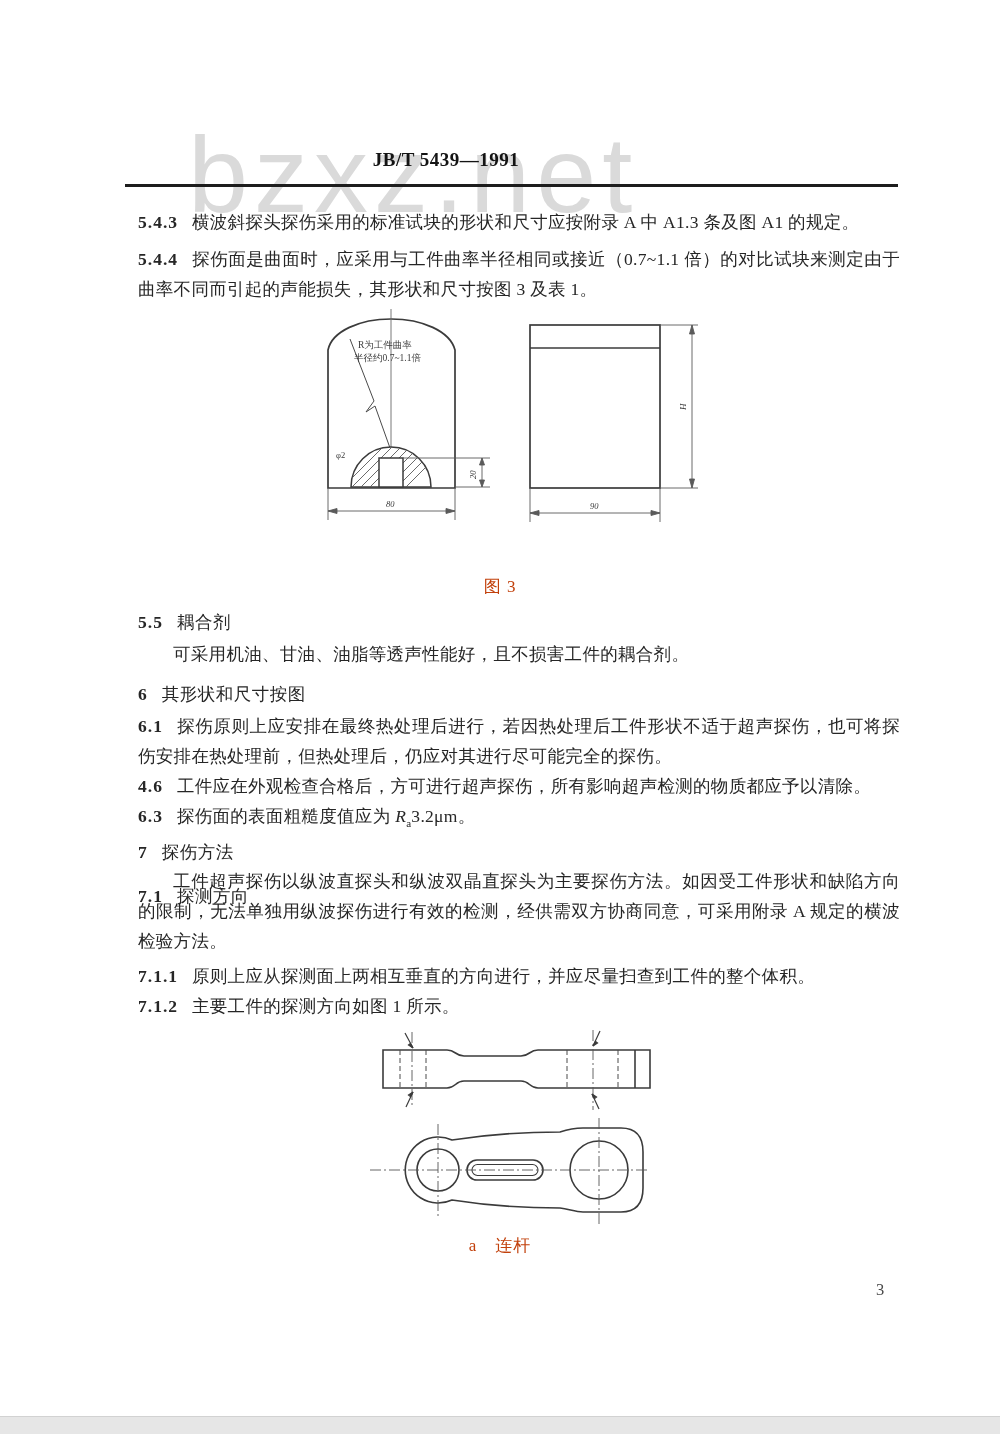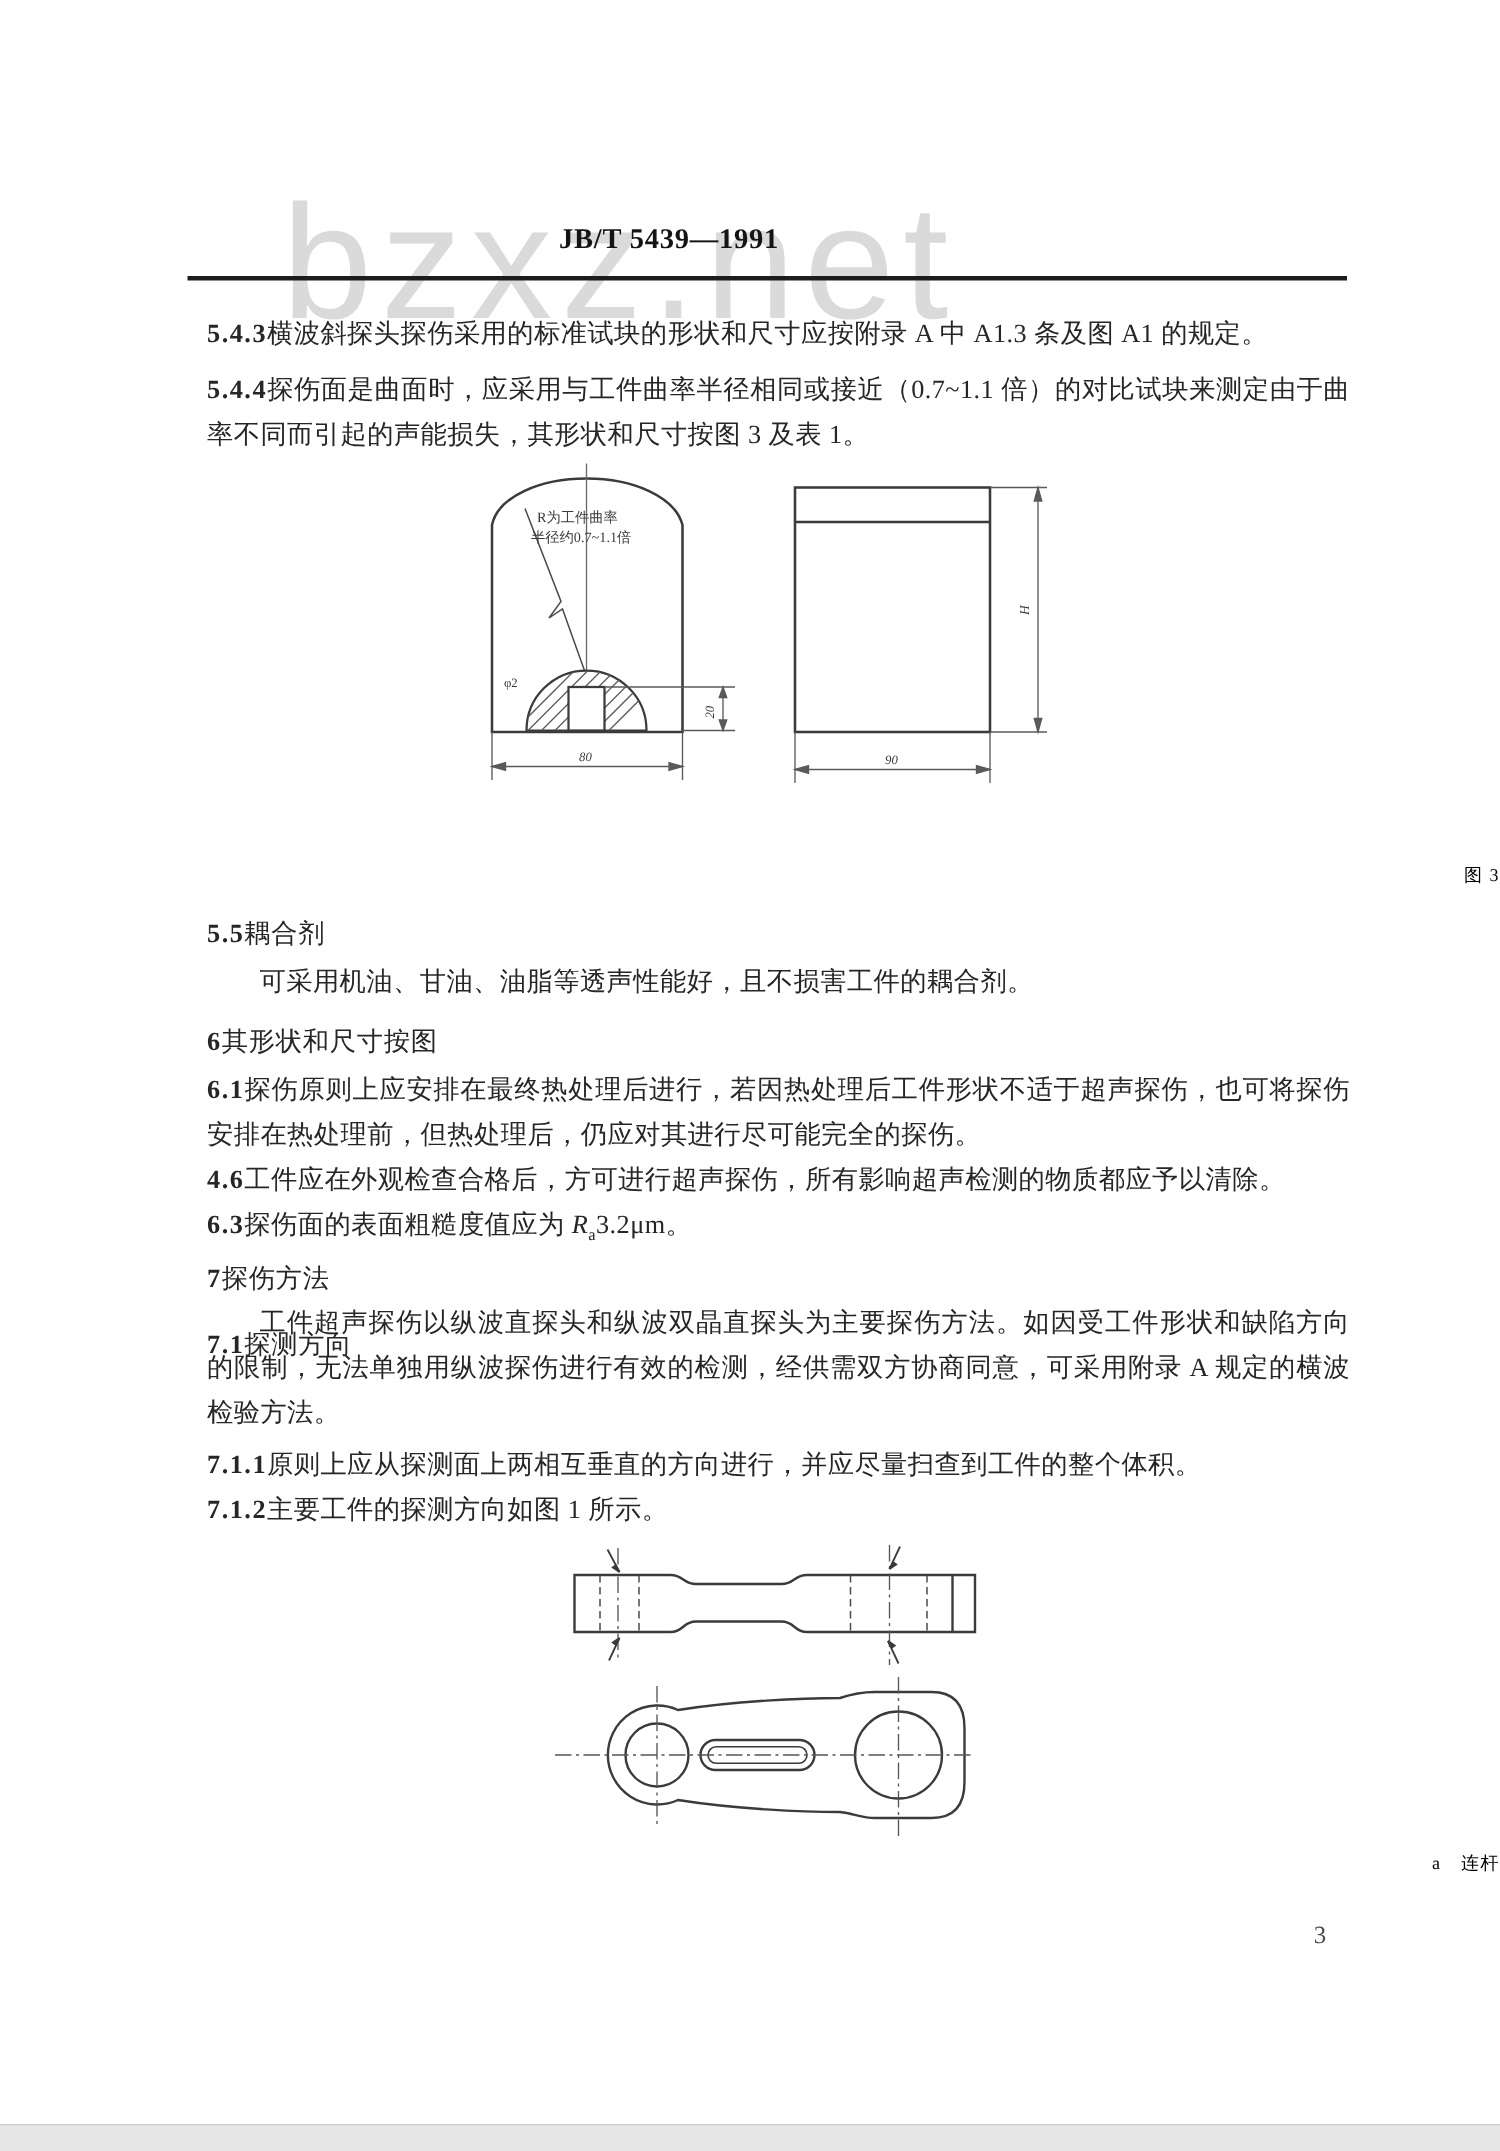--- a/index.html
+++ b/index.html
@@ -22,25 +22,25 @@
   .header-rule{
     position:absolute;top:184px;left:125px;width:773px;height:3px;
     background:#1d1d1d;z-index:2;
   }
   .content{position:absolute;left:138px;top:0;width:762px;z-index:2;}
   .content p{
     position:absolute;margin:0;width:762px;
     font-size:17.5px;line-height:30px;letter-spacing:0.3px;
     text-align:justify;color:#262626;
   }
-  .content p .num{font-weight:bold;letter-spacing:1px;}
+  .content p .num{font-weight:bold;margin-right:14px;letter-spacing:1px;}
   .content p.heading span{letter-spacing:0.5px;}
   .caption{
-    position:absolute;left:0;width:1000px;text-align:right;z-index:2;
-    font-size:12px;color:#000000;letter-spacing:1px;
+    position:absolute;left:0;width:1000px;text-align:center;z-index:2;
+    font-size:17px;color:#c2410c;letter-spacing:1px;
   }
   .fig{position:absolute;z-index:1;}
   .page-num{
     position:absolute;top:1280px;left:860px;width:40px;text-align:center;
     font-size:16.5px;color:#4a4a4a;z-index:2;
   }
   .bottom-bar{
     position:absolute;left:0;bottom:0;width:1000px;height:17px;
     background:#e6e6e6;border-top:1px solid #d2d2d2;z-index:3;
   }

